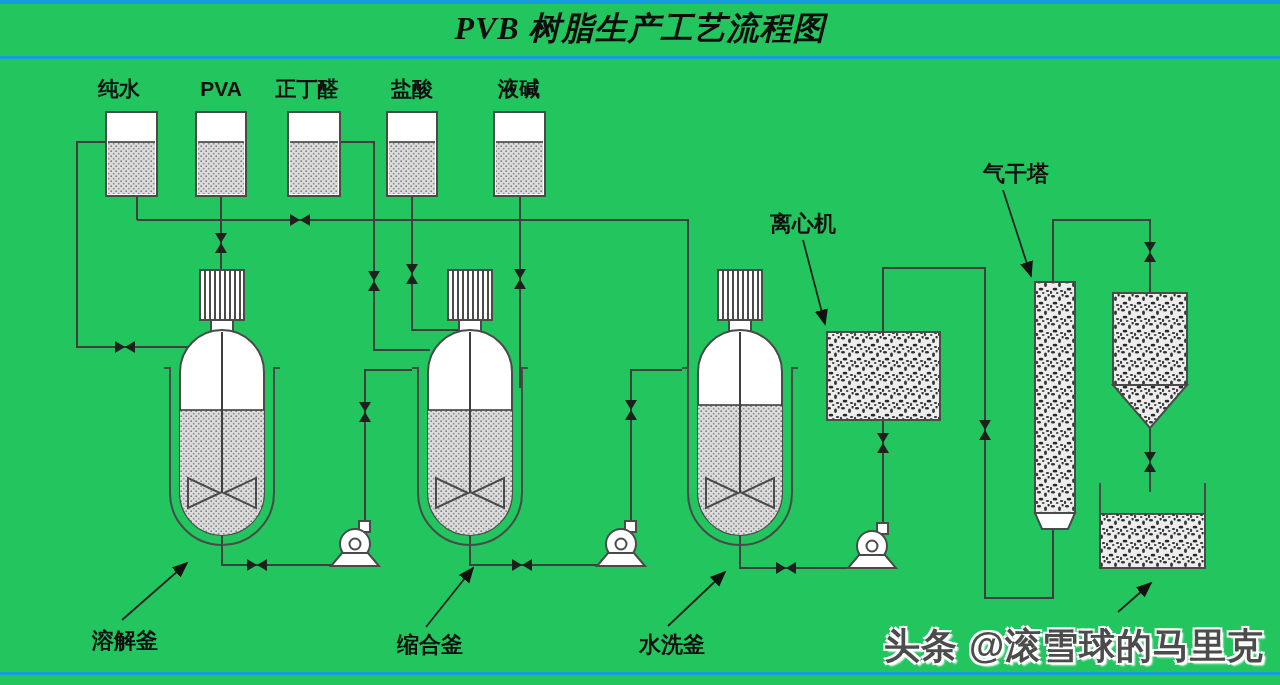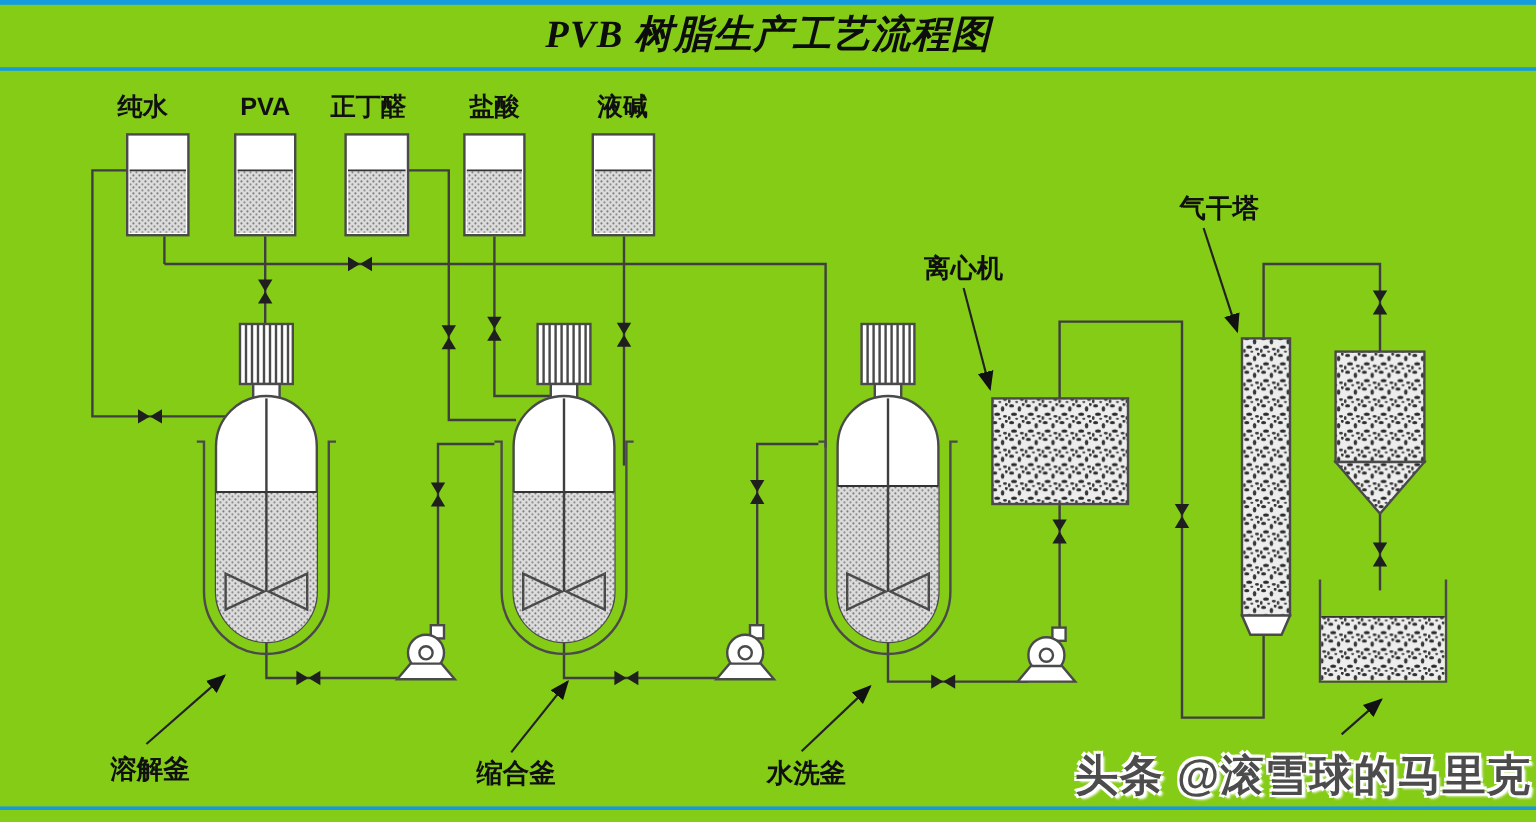--- a/index.html
+++ b/index.html
@@ -1,22 +1,22 @@
 <!DOCTYPE html>
 <html><head>
 <meta charset="utf-8">
 <style>
   html,body{margin:0;padding:0;background:#fff;}
-  #stage{position:relative;width:1280px;height:685px;background:#84cc16;overflow:hidden;
+  #stage{position:relative;width:1280px;height:685px;background:#22c55e;overflow:hidden;
          font-family:"Liberation Sans",sans-serif;}
   .blue-line{position:absolute;left:0;width:1280px;background:#149bdf;}
   #page-title{position:absolute;top:7px;left:0;width:100%;text-align:center;
               font-family:"Liberation Serif",serif;font-style:italic;font-weight:bold;
               font-size:32px;color:#0d0d0d;letter-spacing:1px;}
-  #watermark{position:absolute;top:622px;right:4px;font-size:36px;font-weight:bold;
+  #watermark{position:absolute;top:622px;right:16px;font-size:36px;font-weight:bold;
              color:#4c4c4c;letter-spacing:1px;
              text-shadow:2px 2px 0 #fff,-2px -2px 0 #fff,2px -2px 0 #fff,-2px 2px 0 #fff,3px 3px 2px #fff;}
   svg{position:absolute;top:0;left:0;}
   .pipe{stroke:#3f3f3f;stroke-width:2;fill:none;}
   .shape{stroke:#4a4a4a;stroke-width:2;fill:#ffffff;}
   .shape-open{stroke:#4a4a4a;stroke-width:2;fill:none;}
   .filltop{stroke:#333;stroke-width:1.5;}
   .ann{stroke:#222;stroke-width:1.8;fill:none;}
   .lbl{font-family:"Liberation Sans",sans-serif;font-weight:bold;fill:#101010;}
 </style>

